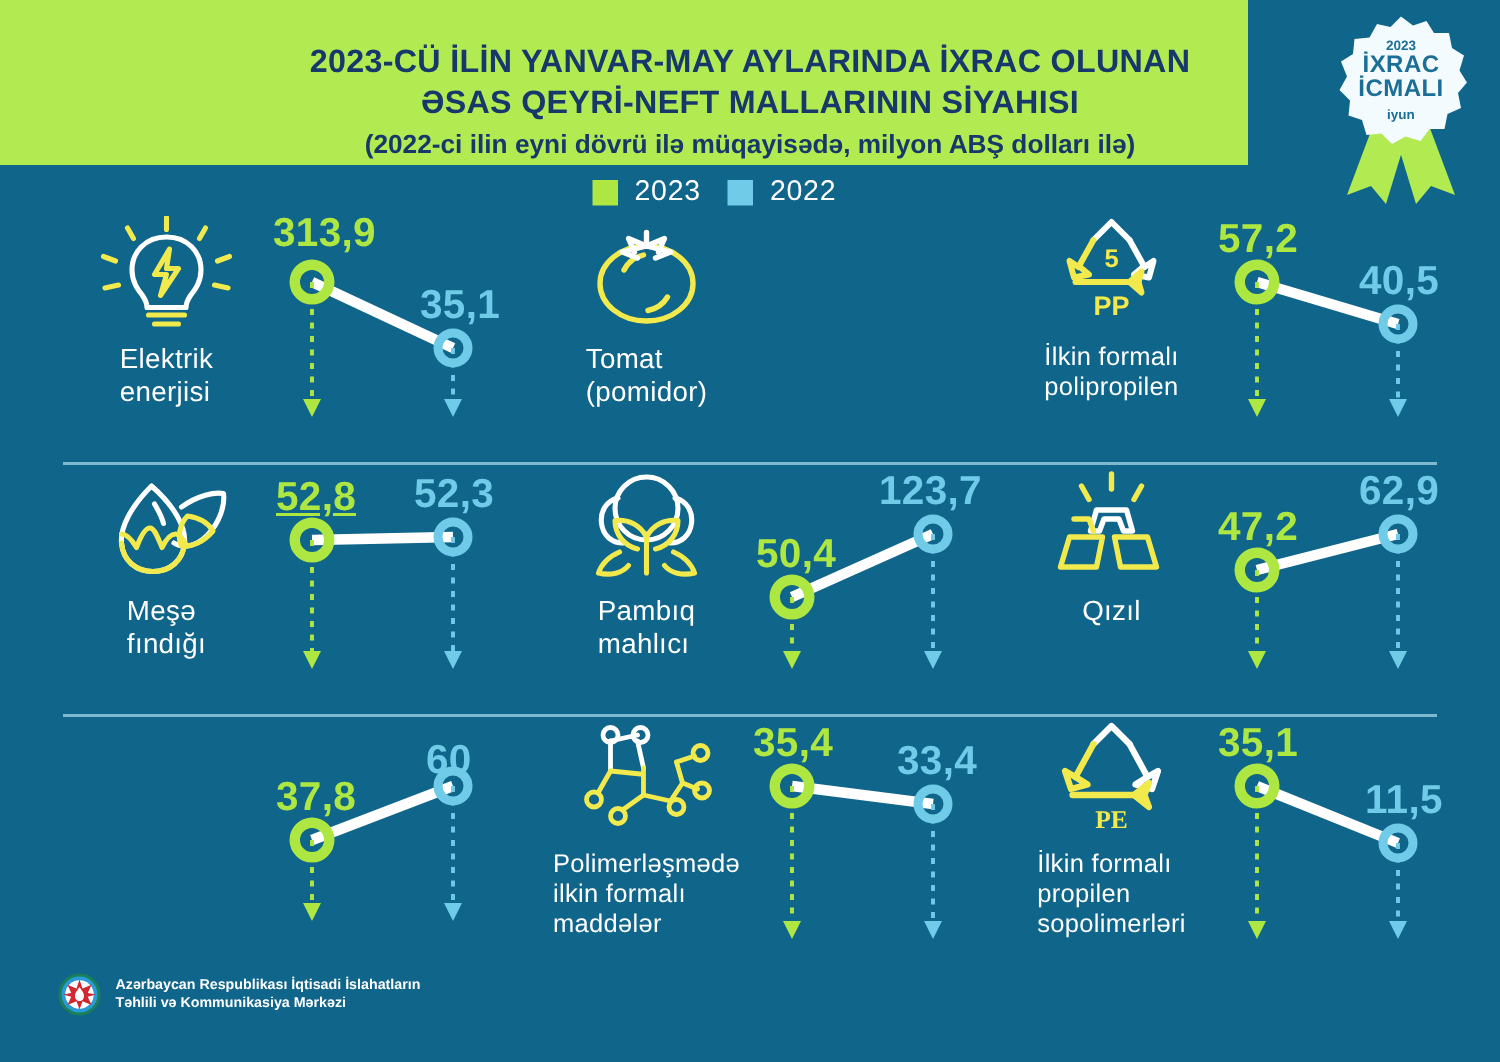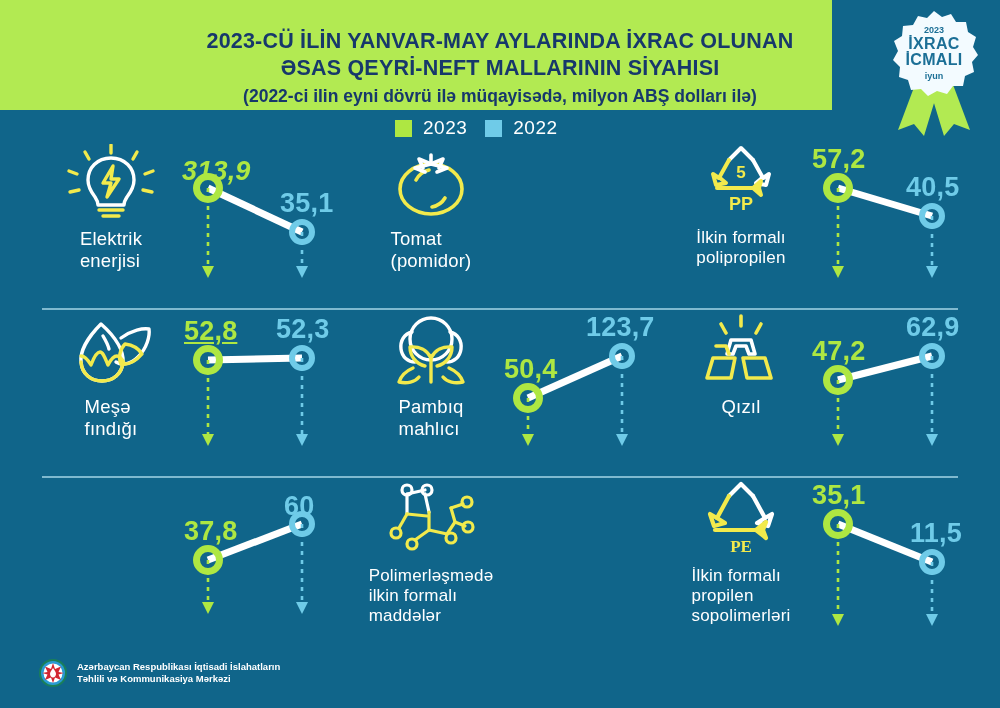--- a/index.html
+++ b/index.html
@@ -98,21 +98,21 @@
   .val {
     position: absolute; font-size: 27px; font-weight: bold;
     white-space: nowrap; letter-spacing: .2px;
   }
   .val.green { color: #aee742; }
   .val.blue  { color: #6fcbe8; }
 
   
   .footer {
     position: absolute; left: 38px; top: 648px;
-    display: flex; align-items: center; gap: 9px; margin-top: 10px;
+    display: flex; align-items: center; gap: 9px;
   }
   .footer-text {
     color: #ffffff; font-size: 9.5px; font-weight: bold; line-height: 12px;
   }
   .emblem-svg { display:block; }
 </style>
 </head>
 <body>
 
 <div class="header">
@@ -184,21 +184,21 @@
         <div class="chartblock">
           <svg class="chart-svg" width="172" height="168" viewBox="0 0 172 168">
             <line x1="24" y1="48" x2="118" y2="92" stroke="#ffffff" stroke-width="7"></line>
             <line x1="24" y1="48" x2="24" y2="126" stroke="#aee742" stroke-width="2.6" stroke-dasharray="4 5"></line>
             <line x1="118" y1="92" x2="118" y2="126" stroke="#6fcbe8" stroke-width="2.6" stroke-dasharray="4 5"></line>
             <polygon points="24,138 18,126 30,126" fill="#aee742"></polygon>
             <polygon points="118,138 112,126 124,126" fill="#6fcbe8"></polygon>
             <circle cx="24" cy="48" r="11.5" fill="none" stroke="#aee742" stroke-width="7"></circle>
             <circle cx="118" cy="92" r="10" fill="none" stroke="#6fcbe8" stroke-width="6"></circle>
           </svg>
-          <div class="val green" style="left:-2px; top:16px;font-style:italic;">313,9</div>
+          <div class="val green" style="left:-2px; top:0;">313,9</div>
           <div class="val blue" style="left:96px; top:48px;">35,1</div>
         </div>
       </div>
 
       <div class="cell c1">
         <div class="iconblock">
           <svg class="icon-svg" width="96" height="78" viewBox="0 0 96 78">
             <g fill="none" stroke="#f2ea4c" stroke-width="3.6" stroke-linecap="round" stroke-linejoin="round">
               <ellipse cx="48" cy="45" rx="31" ry="25"></ellipse>
               <path d="M33 36 c3 -6 9 -9 13 -10"></path>
@@ -418,20 +418,33 @@
               <circle cx="87" cy="47" r="5"></circle>
               <circle cx="86" cy="22" r="5"></circle>
             </g>
           </svg>
           <div class="item-label small">
             <span>Polimerləşmədə</span><br>
             <span>ilkin formalı</span><br>
             <span>maddələr</span>
           </div>
         </div>
+        <div class="chartblock">
+          <svg class="chart-svg" width="172" height="168" viewBox="0 0 172 168">
+            <line x1="24" y1="48" x2="118" y2="60" stroke="#ffffff" stroke-width="7"></line>
+            <line x1="24" y1="48" x2="24" y2="138" stroke="#aee742" stroke-width="2.6" stroke-dasharray="4 5"></line>
+            <line x1="118" y1="60" x2="118" y2="138" stroke="#6fcbe8" stroke-width="2.6" stroke-dasharray="4 5"></line>
+            <polygon points="24,150 18,138 30,138" fill="#aee742"></polygon>
+            <polygon points="118,150 112,138 124,138" fill="#6fcbe8"></polygon>
+            <circle cx="24" cy="48" r="11.5" fill="none" stroke="#aee742" stroke-width="7"></circle>
+            <circle cx="118" cy="60" r="10" fill="none" stroke="#6fcbe8" stroke-width="6"></circle>
+          </svg>
+          <div class="val green" style="left:-2px; top:4px;">35,4</div>
+          <div class="val blue" style="left:94px; top:16px;">33,4</div>
+        </div>
       </div>
 
       <div class="cell c2">
         <div class="iconblock">
           <svg class="icon-svg" width="96" height="80" viewBox="0 0 96 80">
             <g fill="none" stroke="#ffffff" stroke-width="4.2" stroke-linecap="round" stroke-linejoin="round">
               <path d="M36 16 L48 4 L60 16"></path>
               <path d="M60 16 L72 38"></path>
               <path d="M72 38 l7 -4 -4 12 -11 -3 8 -5"></path>
             </g>

